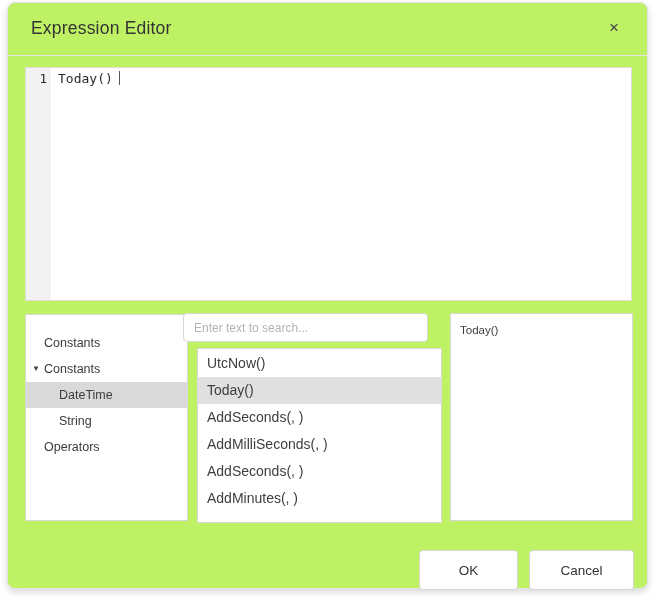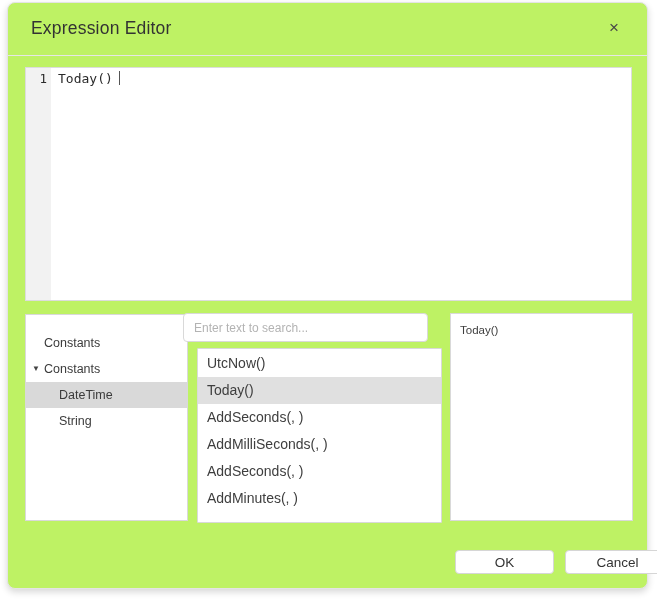--- a/index.html
+++ b/index.html
@@ -107,26 +107,25 @@
   .desc {
     position: absolute; left: 442px; top: 310px;
     width: 183px; height: 208px;
     border: 1px solid #d9d9d9; background: #fff;
     padding: 10px 9px;
   }
   .desc-title { font-size: 11.5px; color: #3e3e3e; margin-bottom: 14px; }
   .desc-text { font-size: 11.5px; color: #5a5a5a; line-height: 15px; }
   
   .btn {
-    position: absolute; top: 547px; height: 24px;
+    position: absolute; top: 547px; height: 40px;
     background: #ffffff; border: 1px solid #d6d6d6;
     border-radius: 4px; font-size: 13.5px; color: #333;
     font-family: "Liberation Sans", sans-serif;
     cursor: pointer;
-    margin-left: 36px;
   }
   .btn.ok { left: 411px; width: 99px; }
   .btn.cancel { left: 521px; width: 105px; }
 </style>
 </head>
 <body>
 
 <div class="dialog">
 
   <div class="titlebar">
@@ -139,20 +138,21 @@
       <div class="lineno">1</div>
     </div>
     <div class="code-area"><span>Today()</span><span class="caret"></span></div>
   </div>
 
   <div class="tree" id="tree">
       <div class="tree-row lvl1"><span>Constants</span></div>
       <div class="tree-row lvl1"><span class="arrow">▼</span><span>Constants</span></div>
       <div class="tree-row lvl2 selected"><span>DateTime</span></div>
       <div class="tree-row lvl2"><span>String</span></div>
+      <div class="tree-row lvl1"><span>Operators</span></div>
     </div>
 
   <input class="search" type="text" placeholder="Enter text to search..." style="">
 
   <div class="list" id="list">
       <div class="list-row">UtcNow()</div>
       <div class="list-row selected">Today()</div>
       <div class="list-row">AddSeconds(, )</div>
       <div class="list-row">AddMilliSeconds(, )</div>
       <div class="list-row">AddSeconds(, )</div>

